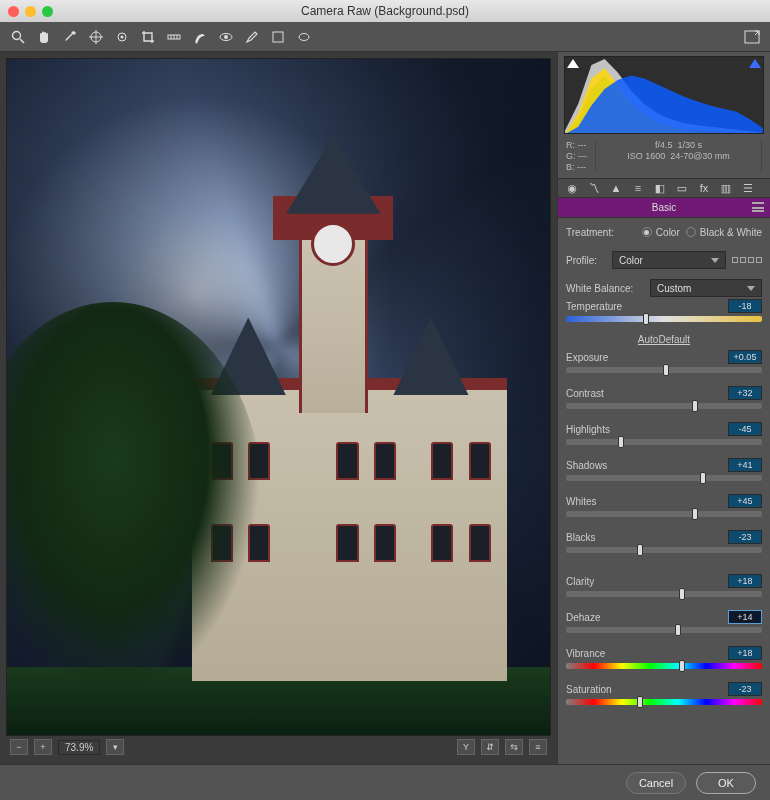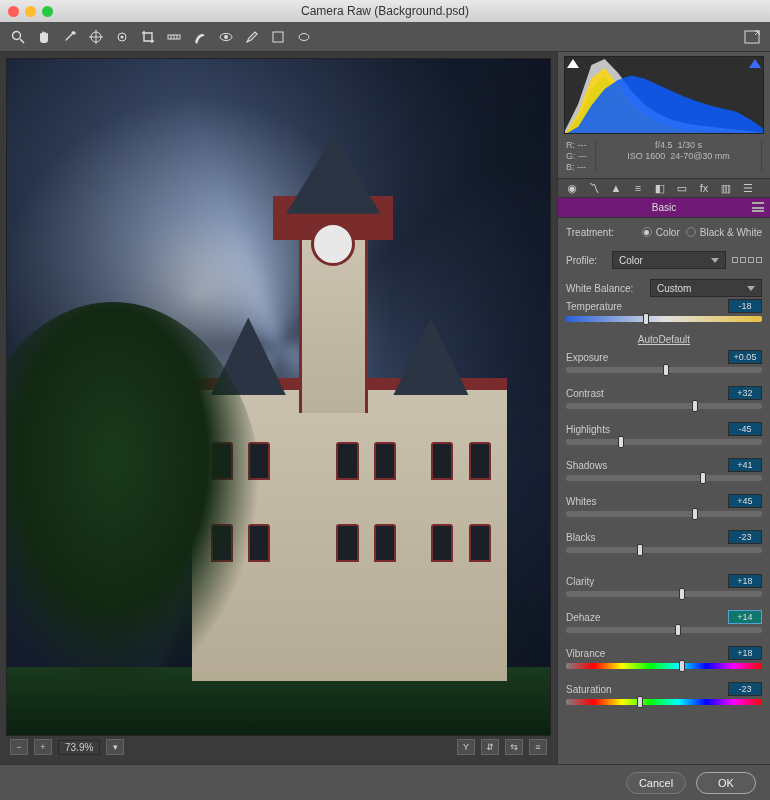--- a/index.html
+++ b/index.html
@@ -53,21 +53,21 @@
   .radio .dot{width:10px;height:10px;border-radius:50%;border:1px solid #888;display:inline-flex;align-items:center;justify-content:center}
   .radio.sel .dot:after{content:"";width:5px;height:5px;border-radius:50%;background:#ccc}
   .select{flex:1;height:18px;background:#3c3c3c;border:1px solid #2a2a2a;display:flex;align-items:center;padding:0 6px;font-size:10px;color:#ddd;position:relative;cursor:pointer}
   .select:after{content:"";position:absolute;right:6px;top:6px;border-left:4px solid transparent;border-right:4px solid transparent;border-top:5px solid #aaa}
   .gridicon{display:flex;gap:2px}
   .gridicon span{width:6px;height:6px;border:1px solid #aaa}
   .slider{margin-bottom:12px}
   .slider .head{display:flex;align-items:center;height:16px}
   .slider .head .lab{font-size:10px;color:#ccc;flex:1}
   .slider .head .val{width:34px;height:14px;background:#0c4a6e;border:1px solid #2a2a2a;font-size:9px;color:#ddd;text-align:center;line-height:12px}
-  .slider .head .val.hl{border:1px solid #5a9fd4;background:#0f766e}
+  .slider .head .val.hl{border:1px solid #5a9fd4;background:#0f172a}
   .track{height:6px;position:relative;margin-top:2px}
   .track .bar{position:absolute;inset:0;background:#6a6a6a;border-radius:2px}
   .track.temp .bar{background:linear-gradient(90deg,#2a60d8,#e0e0e0,#e8c040)}
   .track.tint .bar{background:linear-gradient(90deg,#30b030,#e0e0e0,#c040c0)}
   .track.vib .bar,.track.sat .bar{background:linear-gradient(90deg,#808080,#ff0000,#ffff00,#00ff00,#00ffff,#0000ff,#ff00ff,#ff0000)}
   .thumb{position:absolute;top:-3px;width:6px;height:12px;background:#ddd;border:1px solid #333;border-radius:2px;transform:translateX(-50%)}
   .autodef{display:flex;justify-content:center;margin:6px 0 4px}
   .autodef span{font-size:10px;color:#ccc;text-decoration:underline;cursor:pointer}
   .gap{height:8px}
   .footer{height:36px;background:#535353;border-top:1px solid #333;display:flex;align-items:center;justify-content:flex-end;padding:0 14px;gap:10px}

